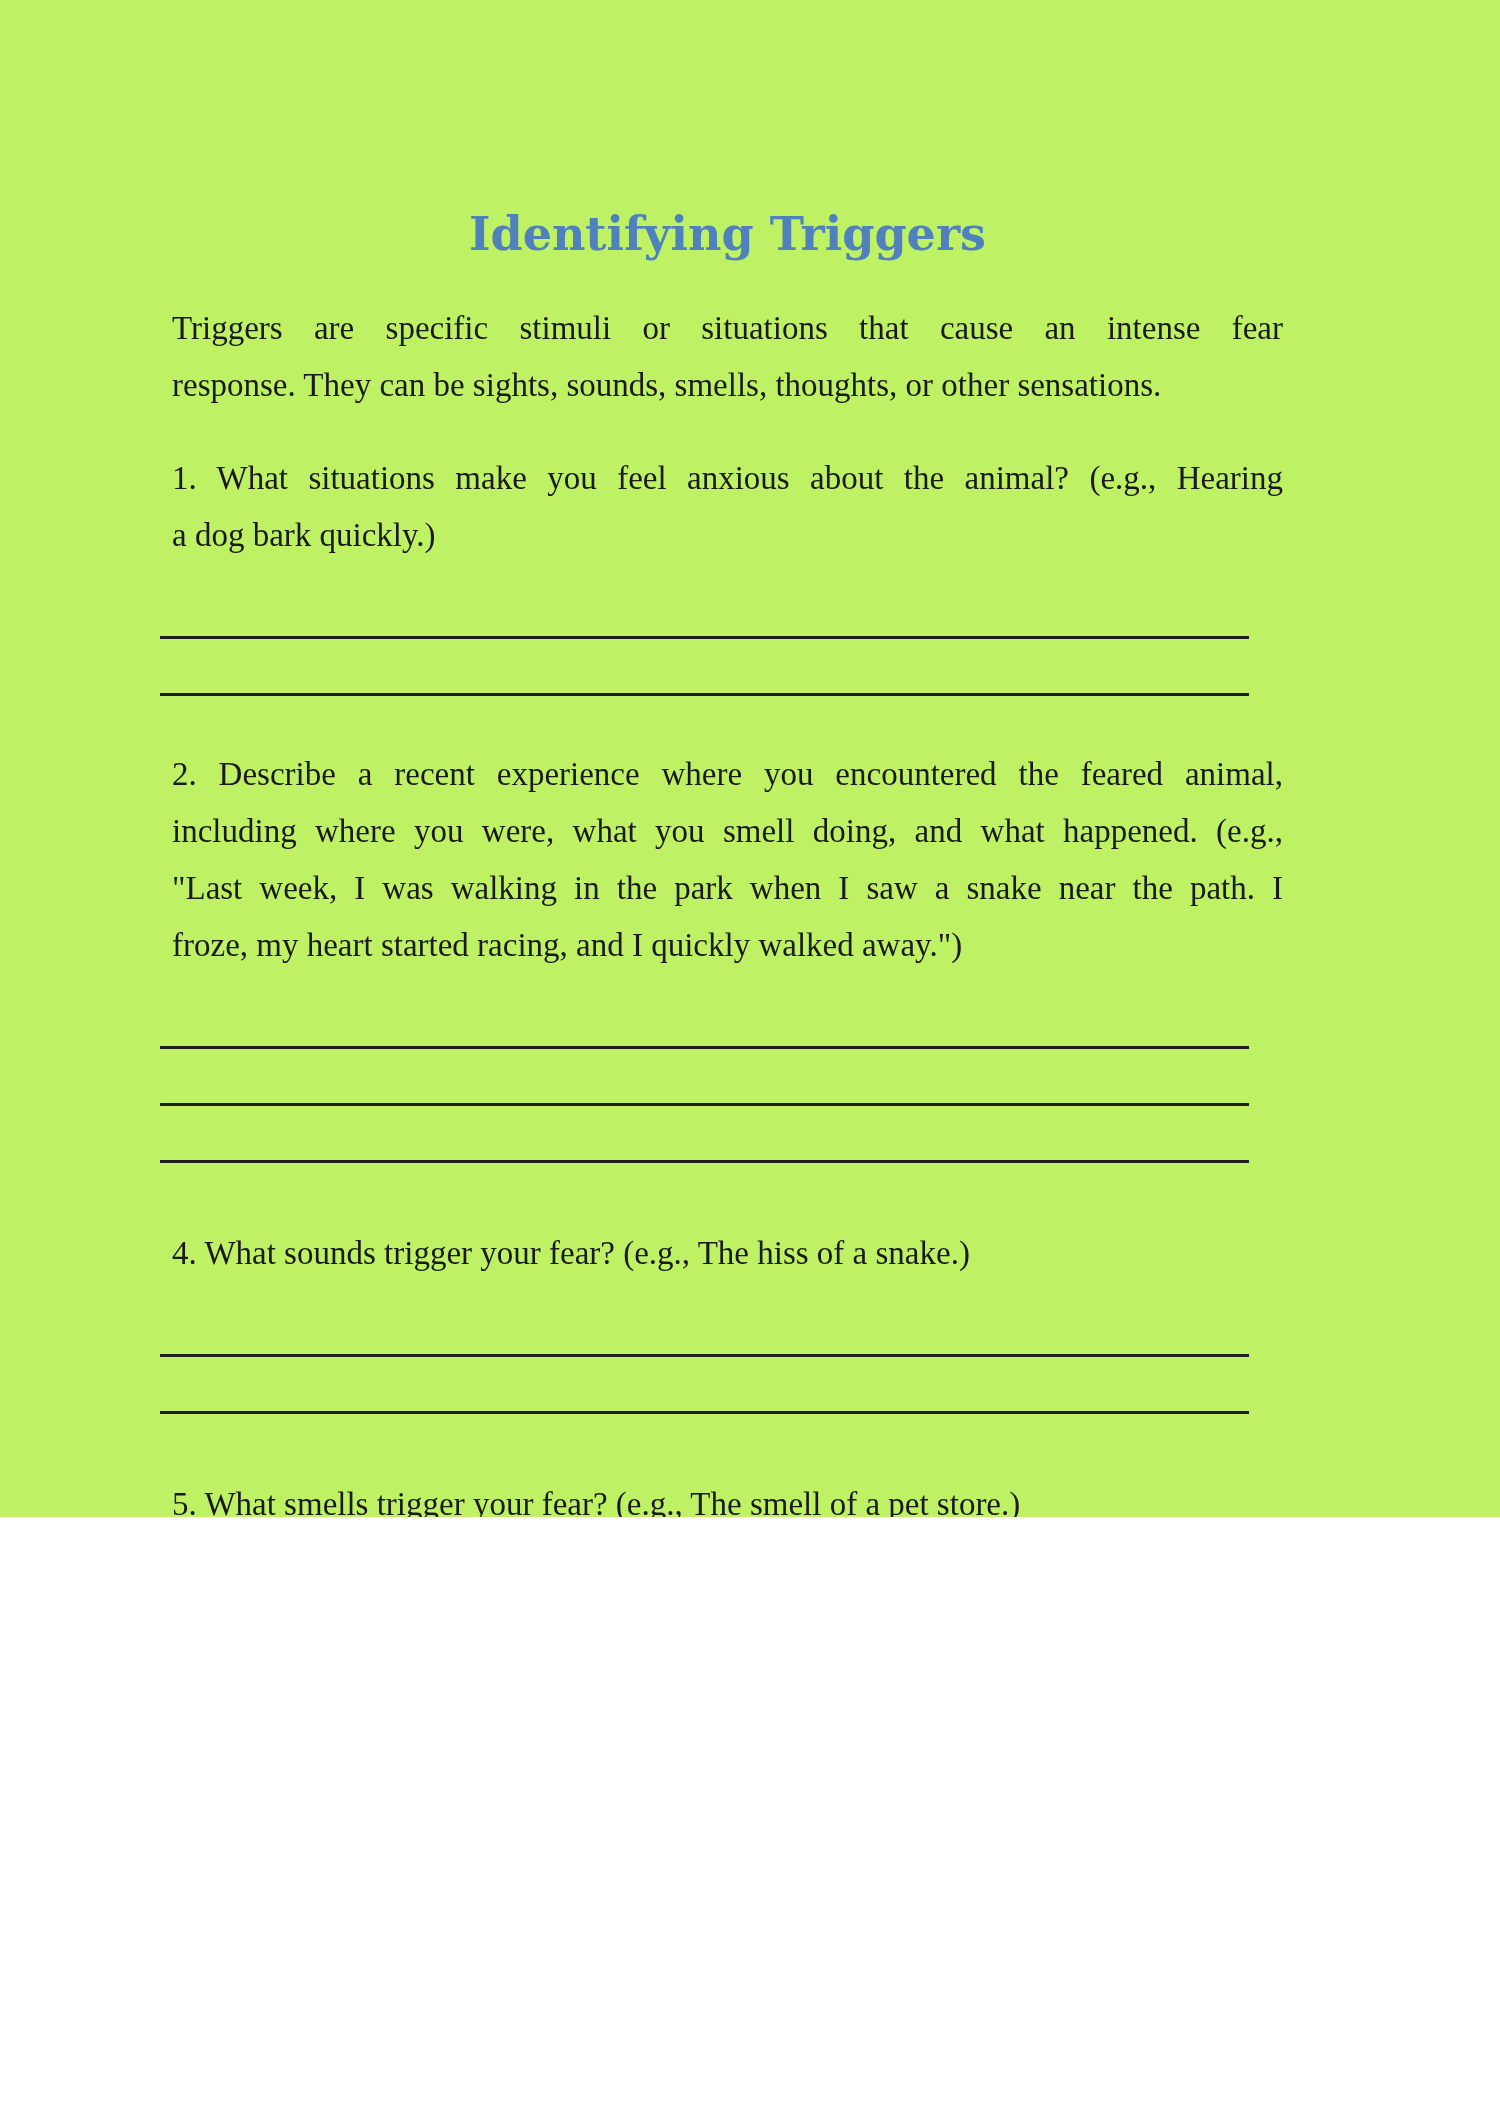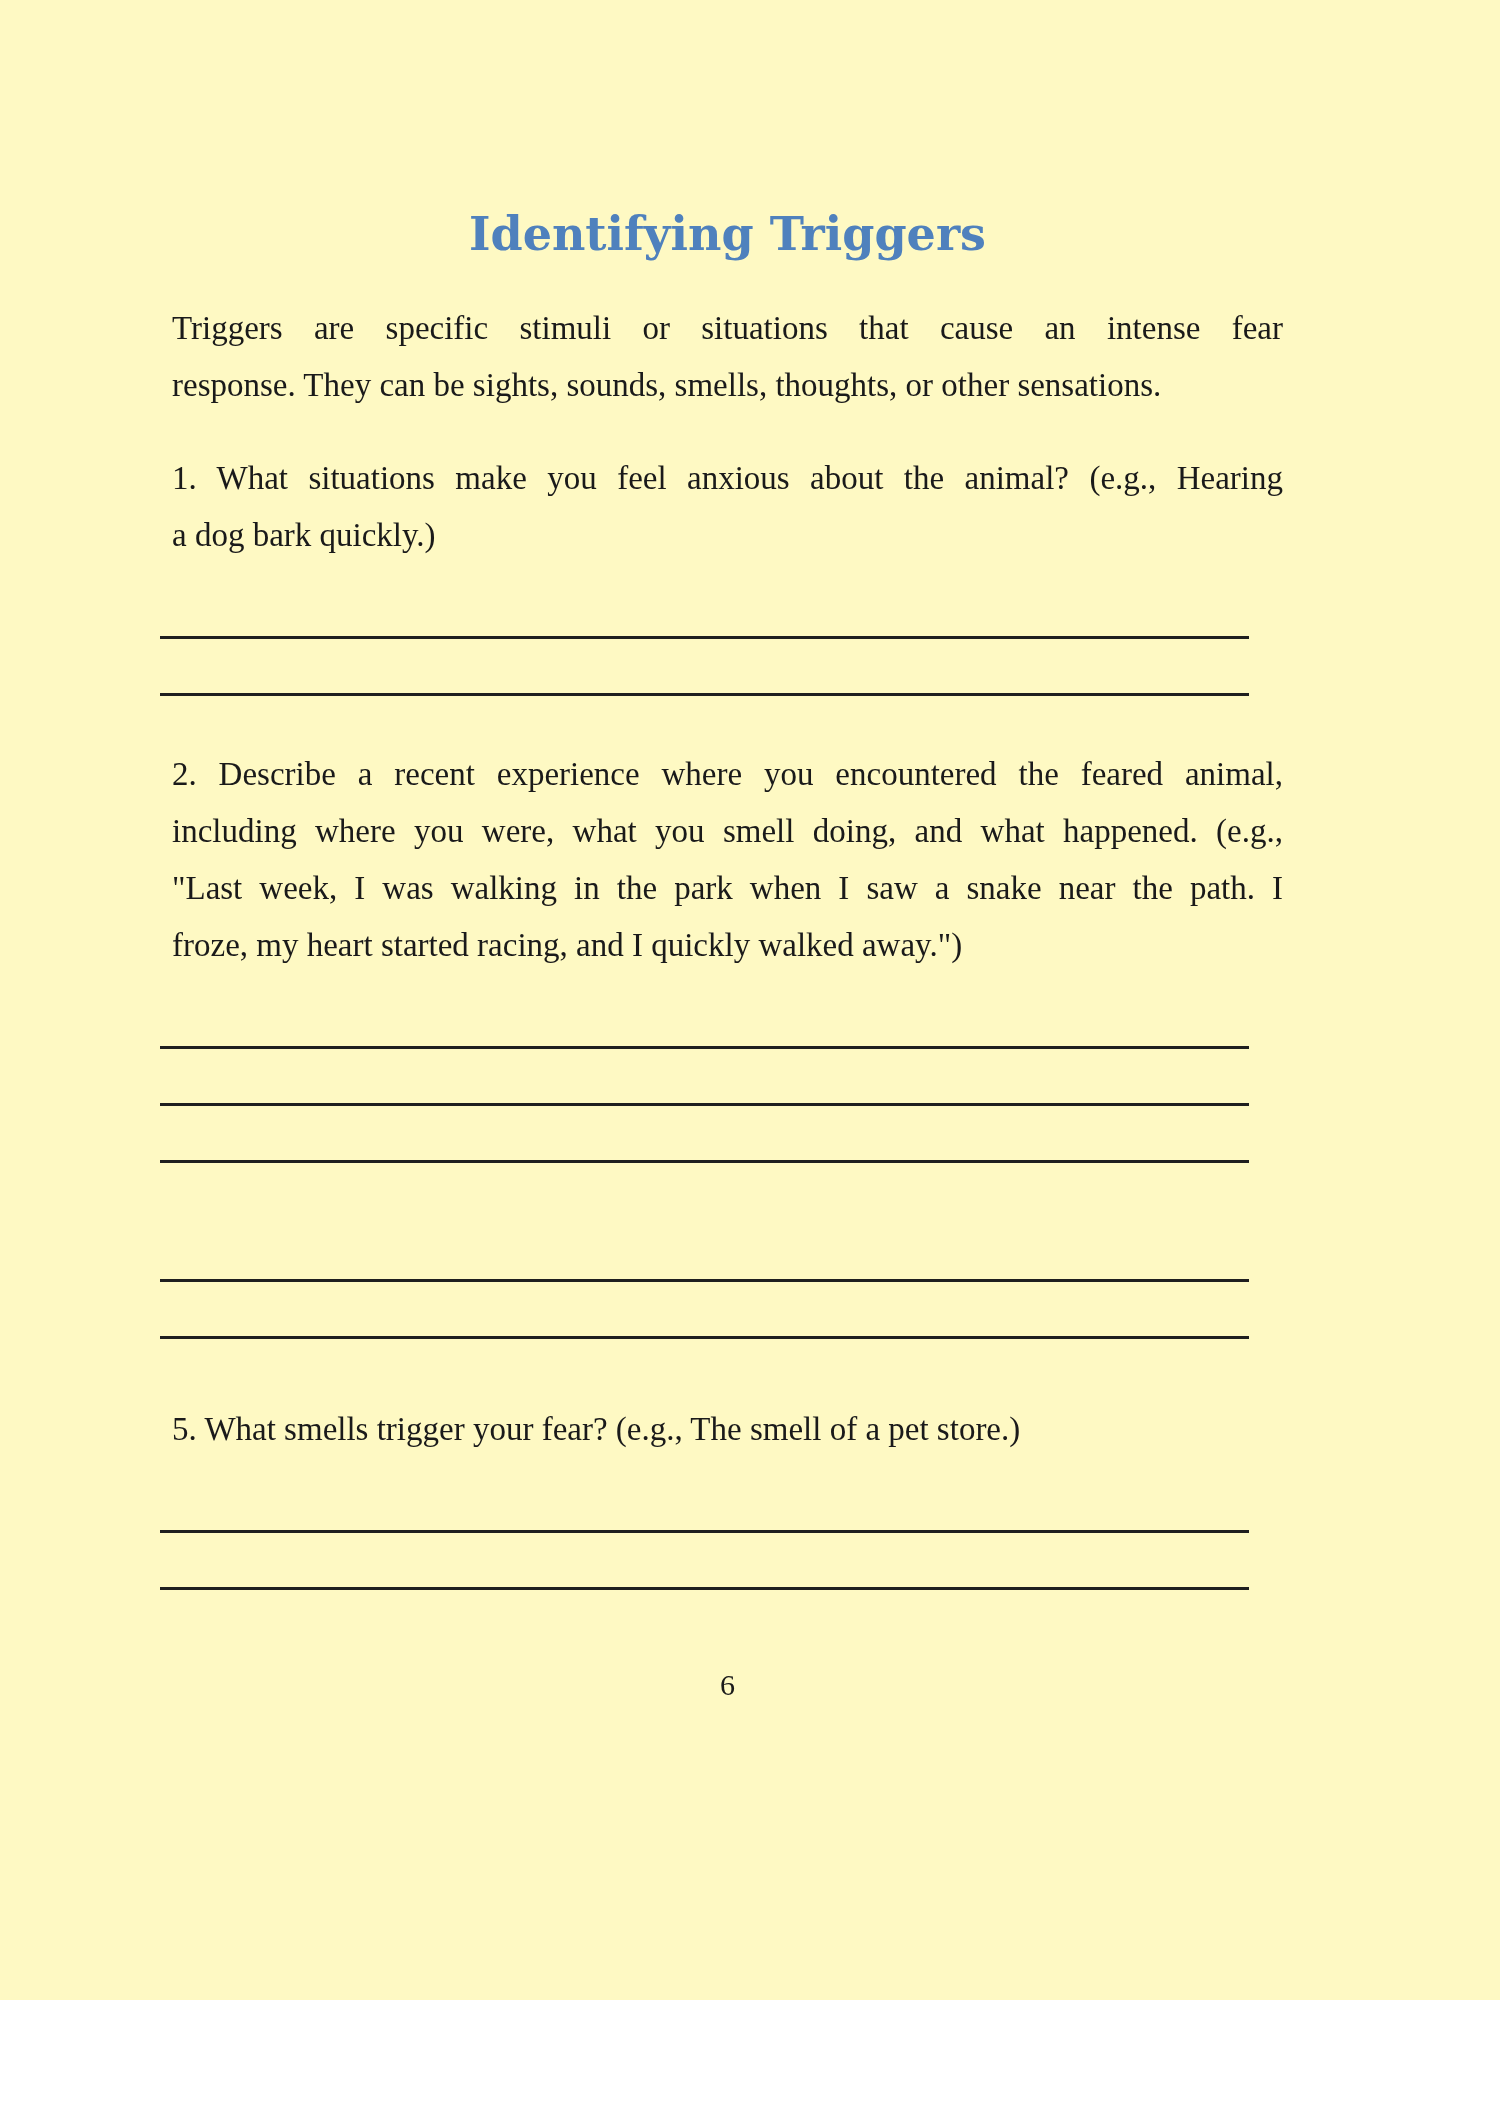--- a/index.html
+++ b/index.html
@@ -3,23 +3,23 @@
 <meta charset="utf-8">
 <style>
   html, body {
     margin: 0;
     padding: 0;
     background: #ffffff;
   }
   .page {
     position: relative;
     width: 1500px;
-    height: 2000px;
+    height: 1517px;
     box-sizing: border-box;
-    background: #fef9c3;
+    background: #bef264;
     padding: 200px 205px 0 160px;
     font-family: "Liberation Serif", "DejaVu Serif", serif;
     color: #1a1a1a;
     overflow: hidden;
   }
   .doc-title {
     margin: 0 0 32px 0;
     font-family: "DejaVu Serif", "Liberation Serif", serif;
     font-size: 46px;
     line-height: 68px;
@@ -87,20 +87,23 @@
           <div class="jline">"Last week, I was walking in the park when I saw a snake near the path. I</div>
           <div class="jline last">froze, my heart started racing, and I quickly walked away.")</div>
         </div>
         <div class="answer-lines">
           <div class="answer-line"></div>
           <div class="answer-line"></div>
           <div class="answer-line"></div>
         </div>
       </section>
       <section class="question-section">
+        <div class="question-text">
+          <div class="jline last">4. What sounds trigger your fear? (e.g., The hiss of a snake.)</div>
+        </div>
         <div class="answer-lines">
           <div class="answer-line"></div>
           <div class="answer-line"></div>
         </div>
       </section>
       <section class="question-section">
         <div class="question-text">
           <div class="jline last">5. What smells trigger your fear? (e.g., The smell of a pet store.)</div>
         </div>
         <div class="answer-lines">

